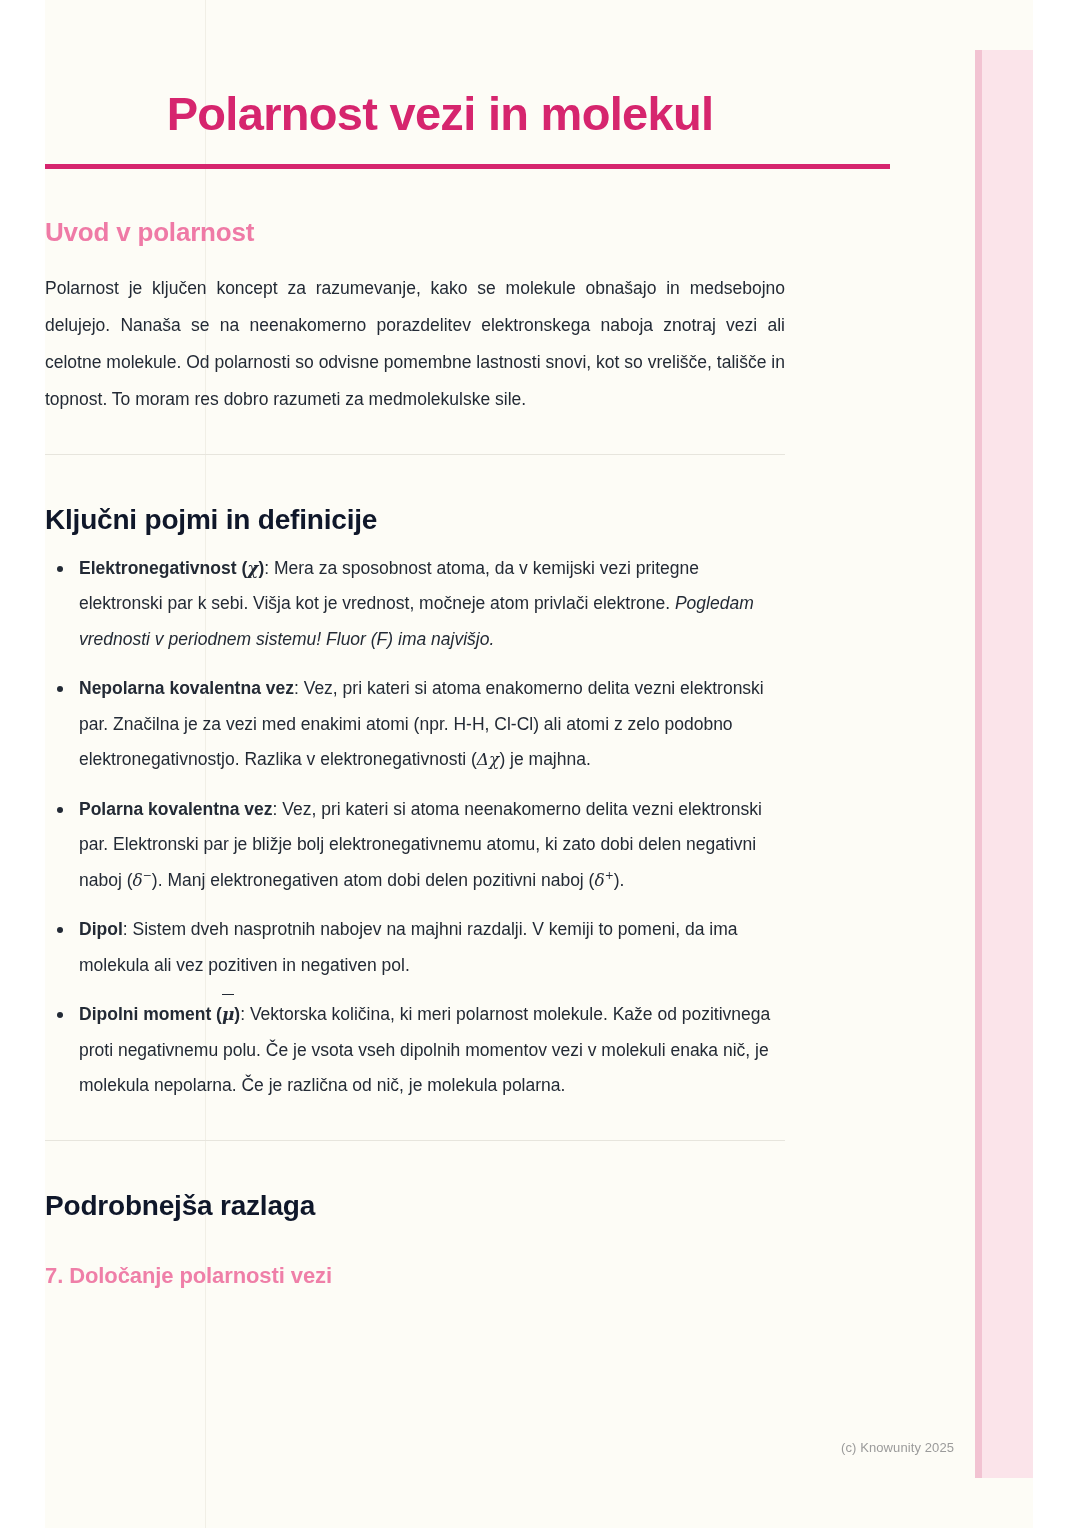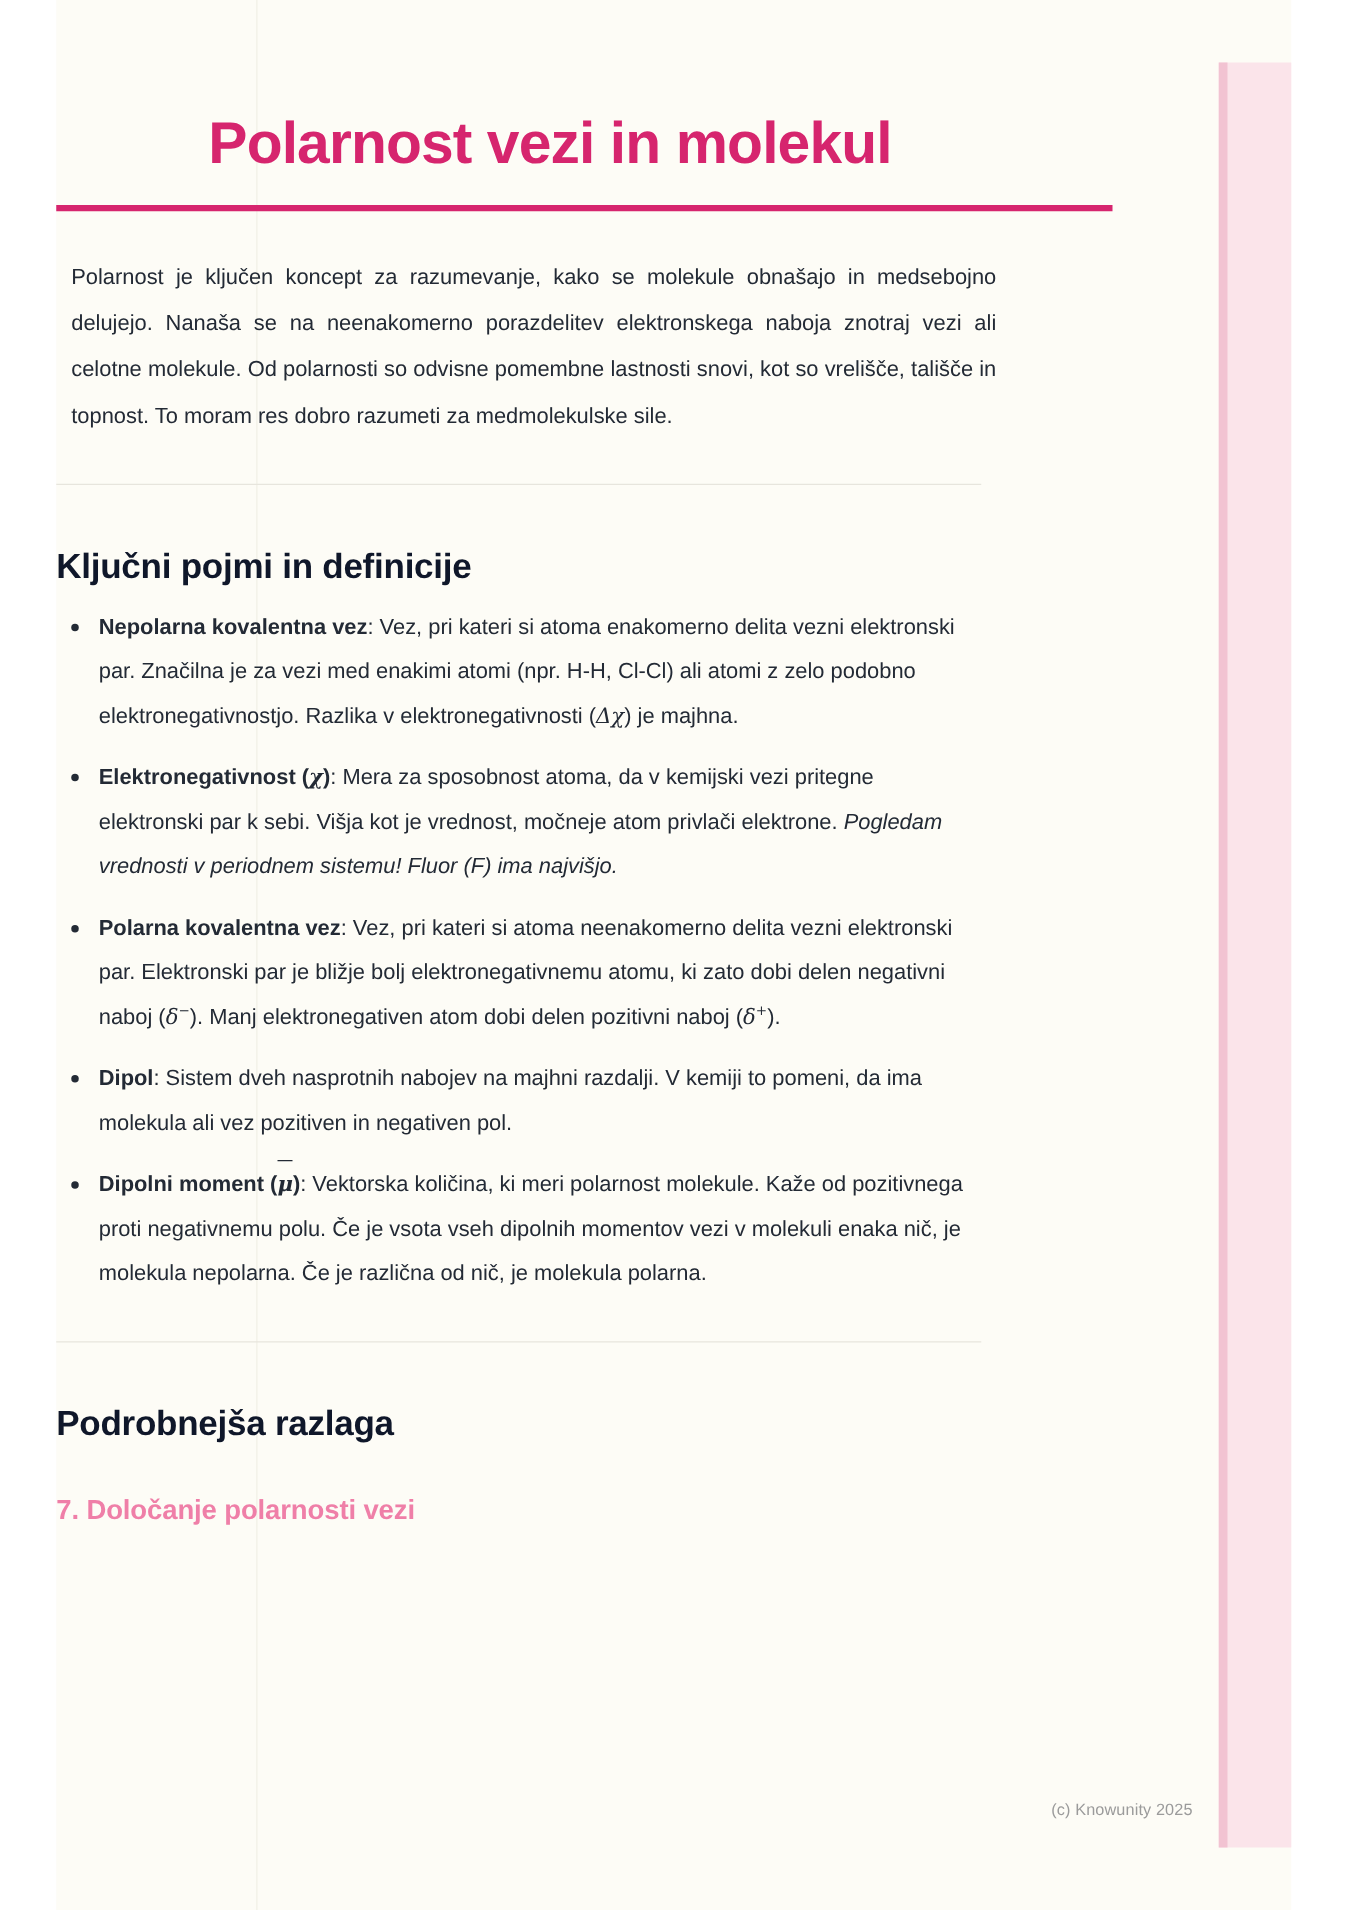--- a/index.html
+++ b/index.html
@@ -100,21 +100,21 @@
     margin: 0;
     padding: 40px 0 0 0;
     font-size: 22px;
     line-height: 1.2;
     font-weight: 700;
     letter-spacing: -0.1px;
     color: #ef7fa8;
   }
 
   p.body {
-    margin: 12px;
+    margin: 0;
     padding: 22px 0 0 0;
     width: 740px;
     font-size: 17.5px;
     line-height: 2.12;
     color: #232a35;
     text-align: justify;
     text-justify: inter-word;
   }
 
   .divider {
@@ -203,34 +203,35 @@
 </div>
 
 <div class="side-band"></div>
 <div class="side-band-edge"></div>
 
 <div class="content">
 
   <h1 class="doc-title">Polarnost vezi in molekul</h1>
   <div class="title-rule"></div>
 
+  <h2 class="section-head">Uvod v polarnost</h2>
   <p class="body">Polarnost je ključen koncept za razumevanje, kako se molekule obnašajo in medsebojno delujejo. Nanaša se na neenakomerno porazdelitev elektronskega naboja znotraj vezi ali celotne molekule. Od polarnosti so odvisne pomembne lastnosti snovi, kot so vrelišče, tališče in topnost. To moram res dobro razumeti za medmolekulske sile.</p>
 
   <div class="divider"></div>
 
   <h2 class="section-head strong">Ključni pojmi in definicije</h2>
 
   <ul class="keylist">
 
     <li>
+      <span class="term">Elektronegativnost (</span><span class="term m">χ</span><span class="term">)</span><span>: Mera za sposobnost atoma, da v kemijski vezi pritegne elektronski par k sebi. Višja kot je vrednost, močneje atom privlači elektrone. </span><span class="ital">Pogledam vrednosti v periodnem sistemu! Fluor (F) ima najvišjo.</span>
+    </li>
+
+    <li>
       <span class="term">Nepolarna kovalentna vez</span><span>: Vez, pri kateri si atoma enakomerno delita vezni elektronski par. Značilna je za vezi med enakimi atomi (npr. H-H, Cl-Cl) ali atomi z zelo podobno elektronegativnostjo. Razlika v elektronegativnosti (</span><span class="m">Δχ</span><span>) je majhna.</span>
-    </li>
-
-    <li>
-      <span class="term">Elektronegativnost (</span><span class="term m">χ</span><span class="term">)</span><span>: Mera za sposobnost atoma, da v kemijski vezi pritegne elektronski par k sebi. Višja kot je vrednost, močneje atom privlači elektrone. </span><span class="ital">Pogledam vrednosti v periodnem sistemu! Fluor (F) ima najvišjo.</span>
     </li>
 
     <li>
       <span class="term">Polarna kovalentna vez</span><span>: Vez, pri kateri si atoma neenakomerno delita vezni elektronski par. Elektronski par je bližje bolj elektronegativnemu atomu, ki zato dobi delen negativni naboj (</span><span class="m">δ</span><span class="sup">−</span><span>). Manj elektronegativen atom dobi delen pozitivni naboj (</span><span class="m">δ</span><span class="sup">+</span><span>).</span>
     </li>
 
     <li>
       <span class="term">Dipol</span><span>: Sistem dveh nasprotnih nabojev na majhni razdalji. V kemiji to pomeni, da ima molekula ali vez pozitiven in negativen pol.</span>
     </li>
 

